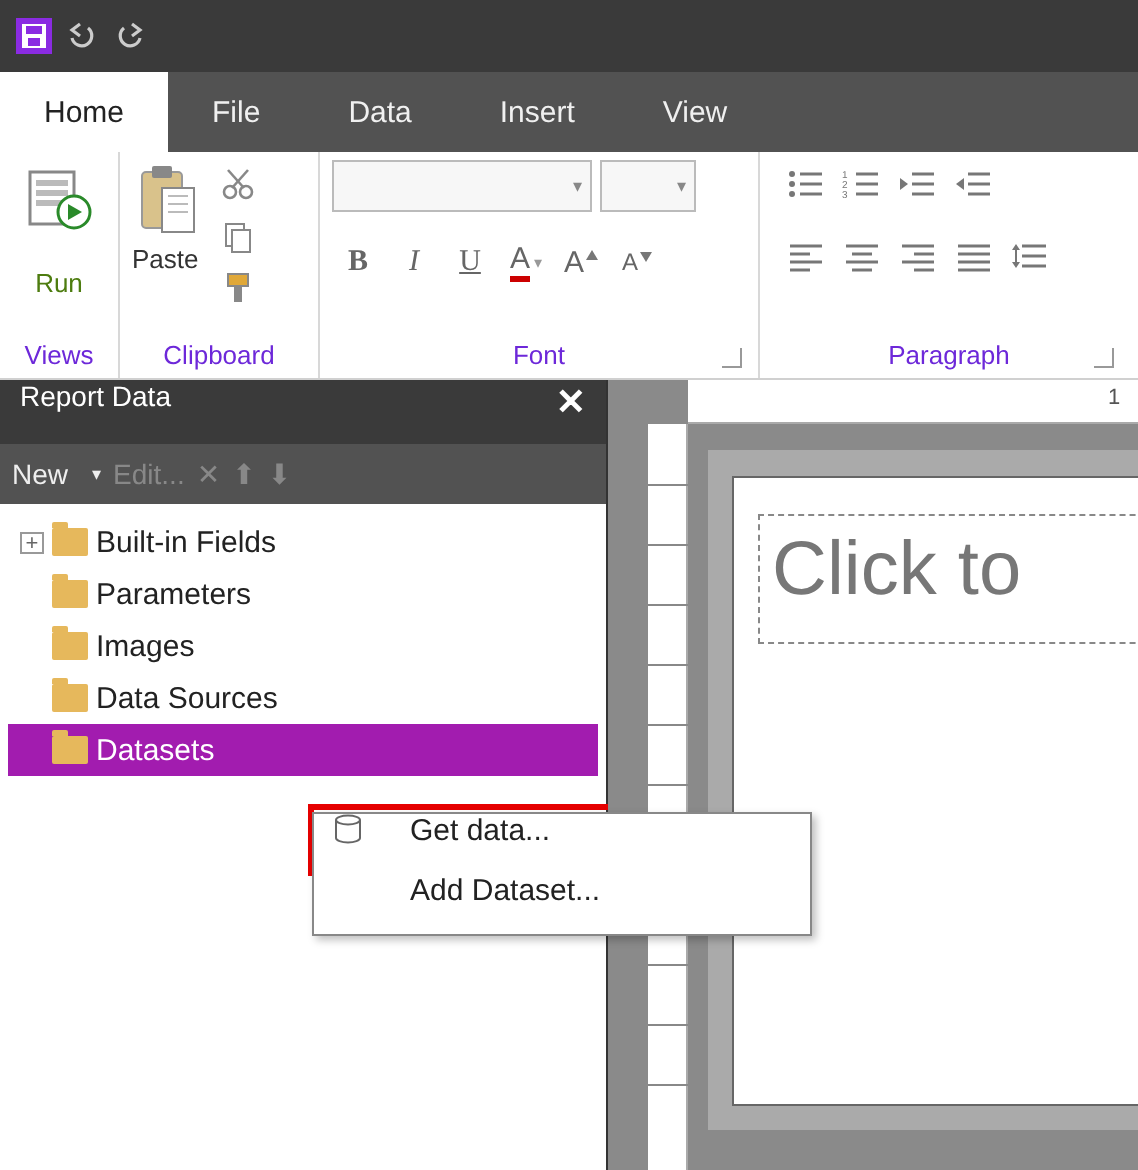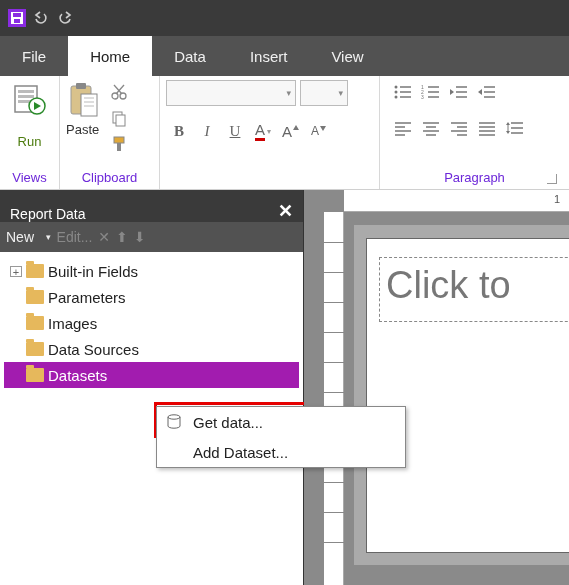--- a/index.html
+++ b/index.html
@@ -37,37 +37,37 @@
   .fmt-btn { width:26px; height:26px; display:flex; align-items:center; justify-content:center; font-size:15px; color:#666; cursor:pointer; font-family: "Times New Roman", serif;}
   .fmt-btn .dd { font-size:8px; margin-left:2px; color:#999;}
   
   .para-group { flex:1; padding-left: 10px; padding-right:10px; }
   .para-row { display:flex; gap:2px; margin-bottom:6px;}
   .para-btn { width:26px; height:24px; display:flex; align-items:center; justify-content:center; cursor:pointer;}
   
   .work-area { display: flex; height: calc(585px - 36px - 40px - 114px); background: #525252; position: relative; }
   
   .report-data-panel { width: 304px; background: #fff; display: flex; flex-direction: column; border-right: 1px solid #333; }
-  .panel-header { background: #3a3a3a; color: #fff; height: 32px; display: flex; align-items: flex-end; padding: 0 10px; font-size: 14px; justify-content: space-between;}
+  .panel-header { background: #3a3a3a; color: #fff; height: 32px; display: flex; align-items: flex-start; padding: 0 10px; font-size: 14px; justify-content: space-between;}
   .panel-header .close-x { font-size: 18px; font-weight: bold; cursor: pointer; }
   .panel-toolbar { background: #525252; height: 30px; display: flex; align-items: center; padding: 0 6px; gap: 6px; }
   .panel-toolbar .tb-item { color: #eee; font-size: 14px; cursor: pointer; display:flex; align-items:center; gap:12px;}
   .panel-toolbar .tb-item.disabled { color: #888; }
   .panel-toolbar .dd-caret { font-size: 9px;}
   
   .tree { padding: 6px 4px; font-size: 15px; color: #222; }
   .tree-item { display: flex; align-items: center; height: 26px; padding-left: 6px; gap: 4px; cursor: pointer; }
   .tree-item .expander { width: 12px; text-align: center; font-size: 11px; color: #666; border:1px solid #999; line-height:10px; height:11px;}
   .tree-item .folder { width: 18px; height: 14px; background: #e6b85c; border-radius: 1px; position: relative; }
   .tree-item .folder::before { content:""; position:absolute; top:-3px; left:0; width:8px; height:3px; background:#e6b85c; border-radius:1px 1px 0 0;}
   .tree-item.selected { background: #a21caf; color: #fff; }
   .tree-item.indent { padding-left: 22px; }
   
   .context-menu { position: absolute; left: 156px; top: 154px; background: #fff; border:1px solid #888; box-shadow: 2px 2px 4px rgba(0,0,0,.25); font-size: 15px; min-width: 250px; z-index: 50;}
-  .context-menu .cm-item { height: 30px; display:flex; align-items:center; padding: 0 28px 0 8px; gap: 10px; cursor: pointer;}
+  .context-menu .cm-item { height: 30px; display:flex; padding: 0 28px 0 8px; gap: 22px; cursor: pointer;}
   .context-menu .cm-icon { width:18px; display:flex; justify-content:center; color:#555;}
   .highlight-box { position:absolute; border: 3px solid #e60000; pointer-events:none;}
   
   .canvas-area { flex: 1; background: #8a8a8a; position: relative; overflow: hidden; }
   .hruler { position:absolute; left:40px; right:0; top:0; height:22px; background:#fff; border-bottom:1px solid #aaa; font-size:10px; color:#555;}
   .hruler .num { position:absolute; top:3px; font-size:11px;}
   .vruler { position:absolute; left:20px; top:22px; bottom:0; width:20px; background:#fff; border-right:1px solid #aaa;}
   .vruler .vtick { position:absolute; left:0; width:20px; border-top:1px solid #888; font-size:10px;}
   .page-shadow { position:absolute; left:50px; top:35px; right:-50px; height:340px; background:#aaa;}
   .page { position:absolute; left:62px; top:48px; right:-50px; height:315px; background:#fff; border:1px solid #666; }
@@ -95,22 +95,22 @@
   </div>
   <div class="tb-icon">
     <svg width="18" height="16" viewBox="0 0 18 16">
         <path d="M6 4 A5 5 0 1 0 14 9" stroke="#ccc" stroke-width="1.6" fill="none"></path>
         <path d="M10 2 L14 5 L10 8" stroke="#ccc" stroke-width="1.6" fill="none"></path>
       </svg>
   </div>
 </div>
 
 <div class="menubar">
+  <div class="tab active">Home</div>
   <div class="tab">File</div>
-  <div class="tab active">Home</div>
   <div class="tab">Data</div>
   <div class="tab">Insert</div>
   <div class="tab">View</div>
 </div>
 
 <div class="ribbon">
   <div class="ribbon-group" style="width:60px;">
     <div class="ribbon-content" style="justify-content:center;">
       <div class="run-btn">
         <svg width="34" height="34" viewBox="0 0 34 34">
@@ -193,20 +193,21 @@
             </svg>
           </div>
         <div class="fmt-btn" style="font-size:12px;">
             <span>A</span>
             <svg width="8" height="8" style="margin-bottom:4px;">
               <path d="M4 6 L7 1 L1 1 Z" fill="#777"></path>
             </svg>
           </div>
       </div>
     </div>
+    <div class="ribbon-group-label"><span>Font</span><span class="dlg-launch"></span></div>
   </div>
 
   <div class="ribbon-group para-group" style="border-right:none;">
     <div class="ribbon-content" style="flex-direction:column;">
       <div class="para-row">
         <div class="para-btn">
             <svg width="20" height="16">
               <circle cx="3" cy="3" r="1.5" fill="#777"></circle>
               <line x1="7" y1="3" x2="18" y2="3" stroke="#777" stroke-width="1.5"></line>
               <circle cx="3" cy="8" r="1.5" fill="#777"></circle>

